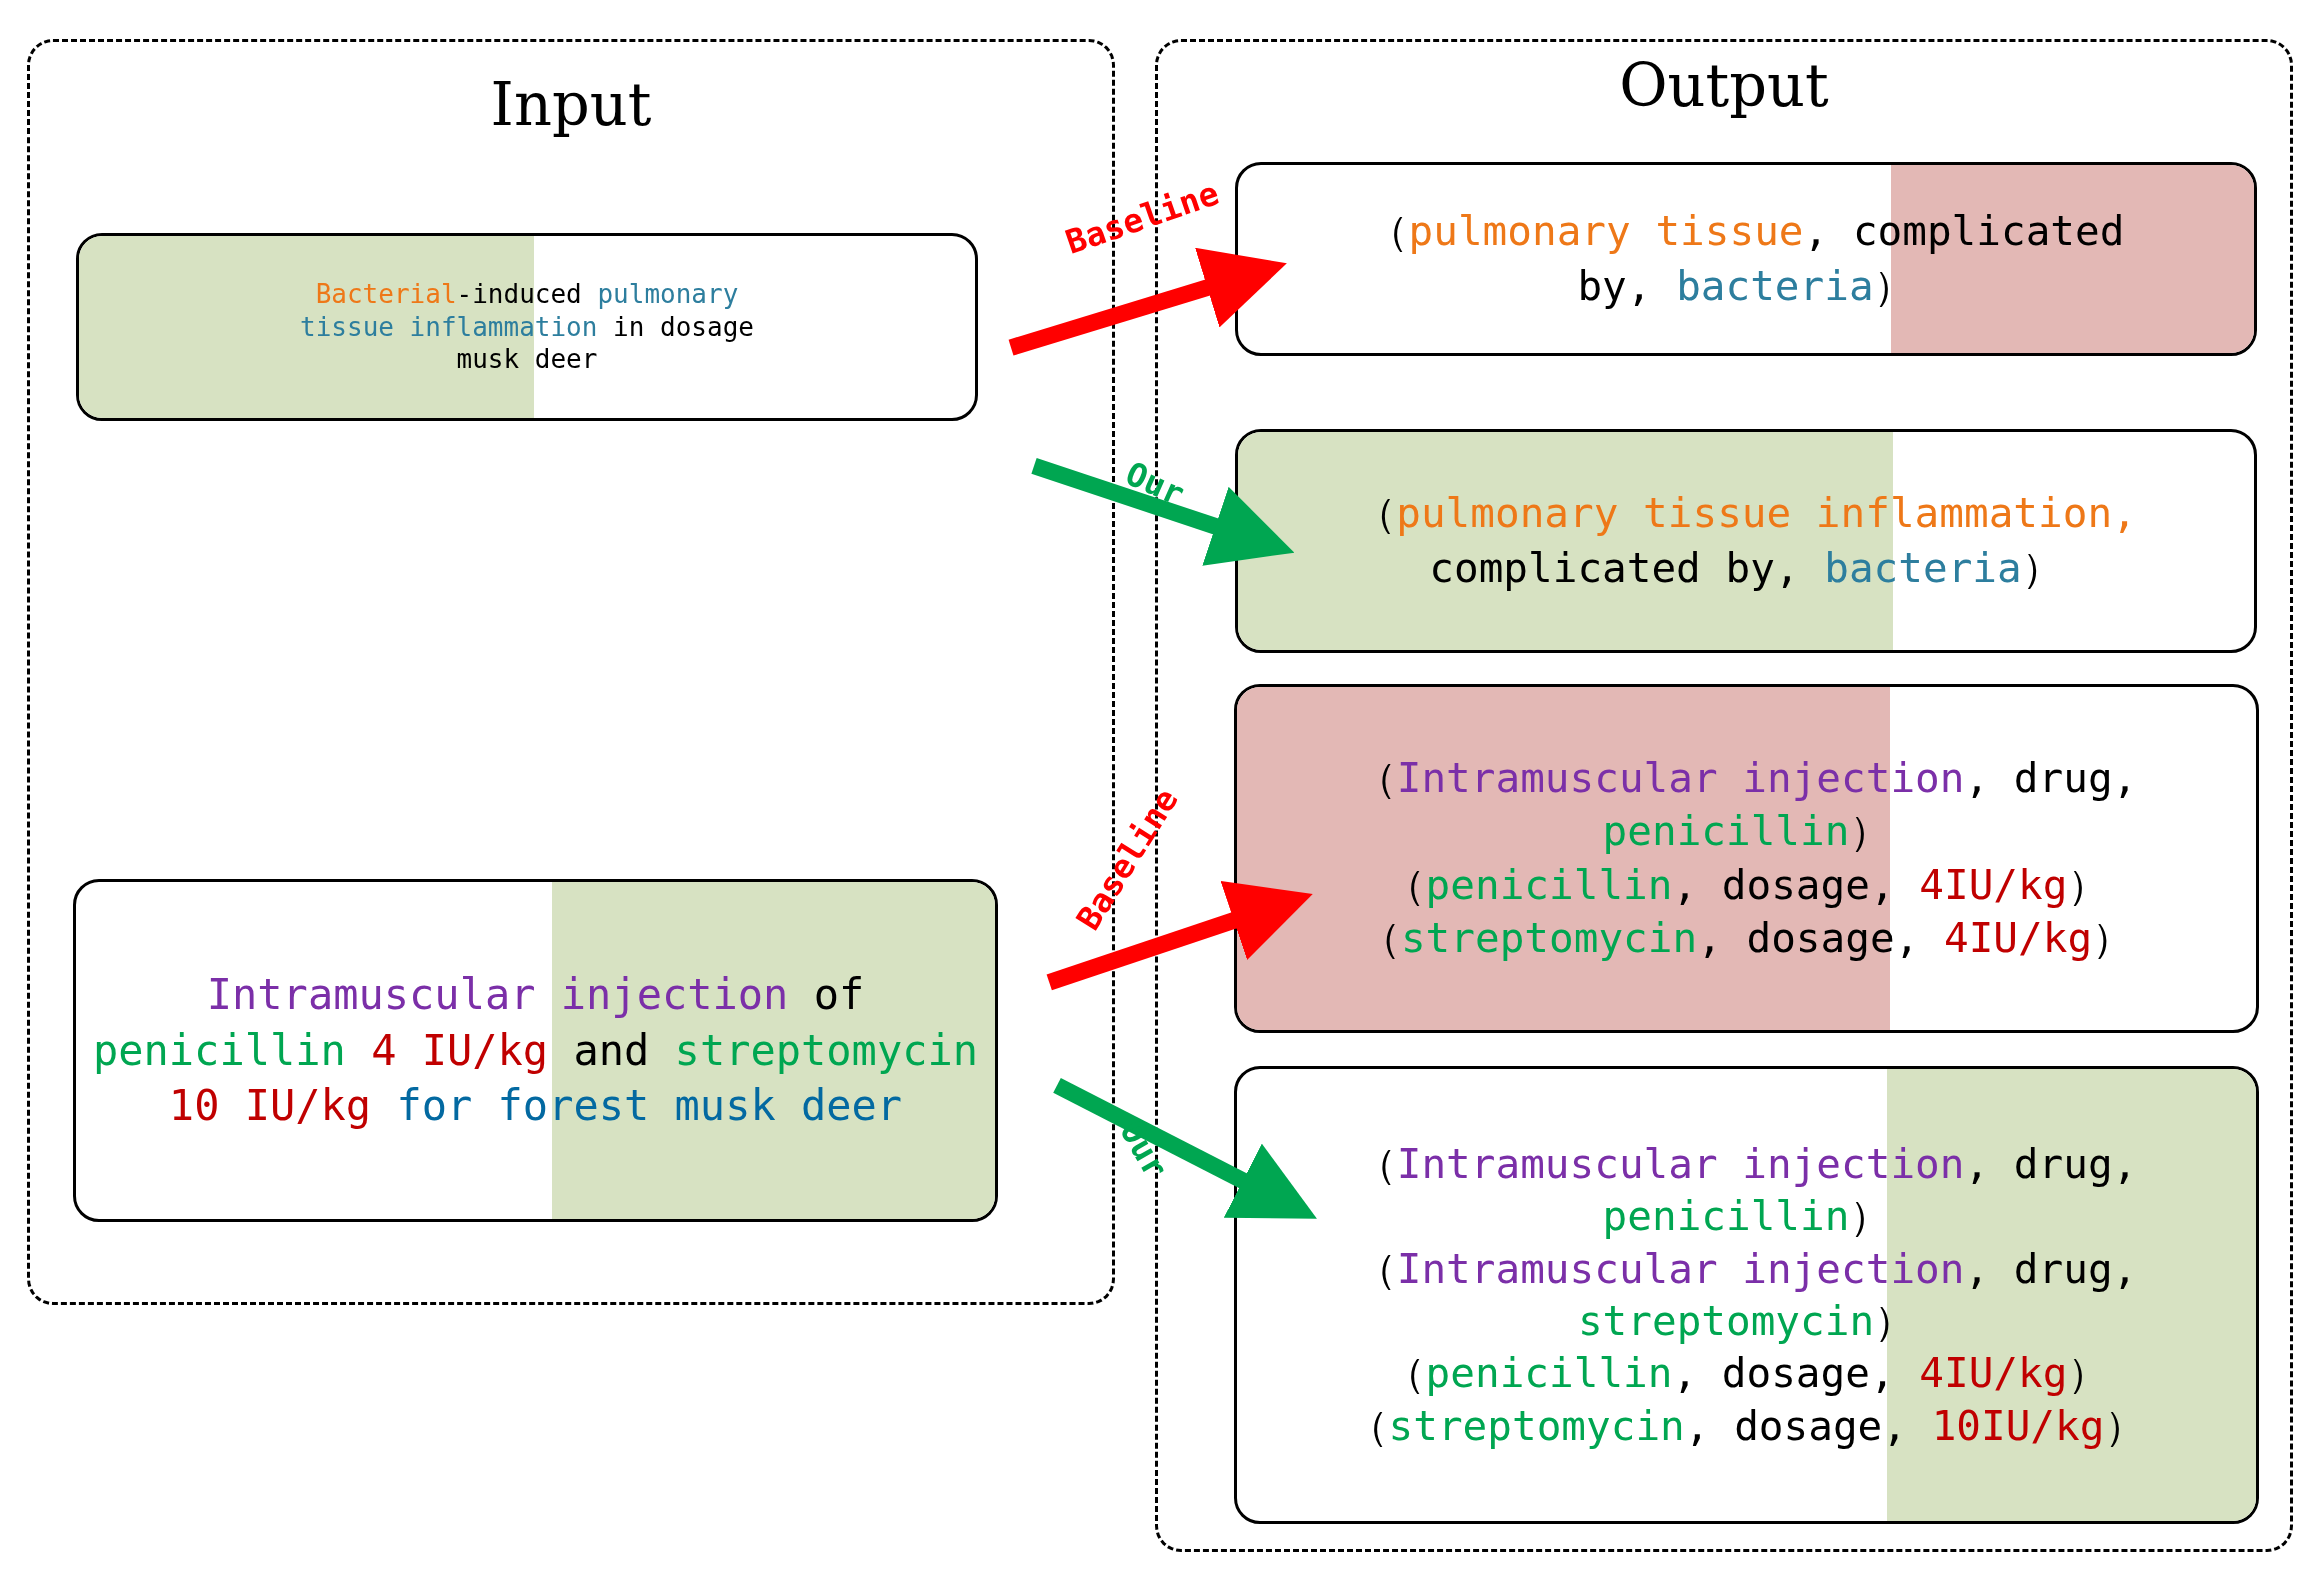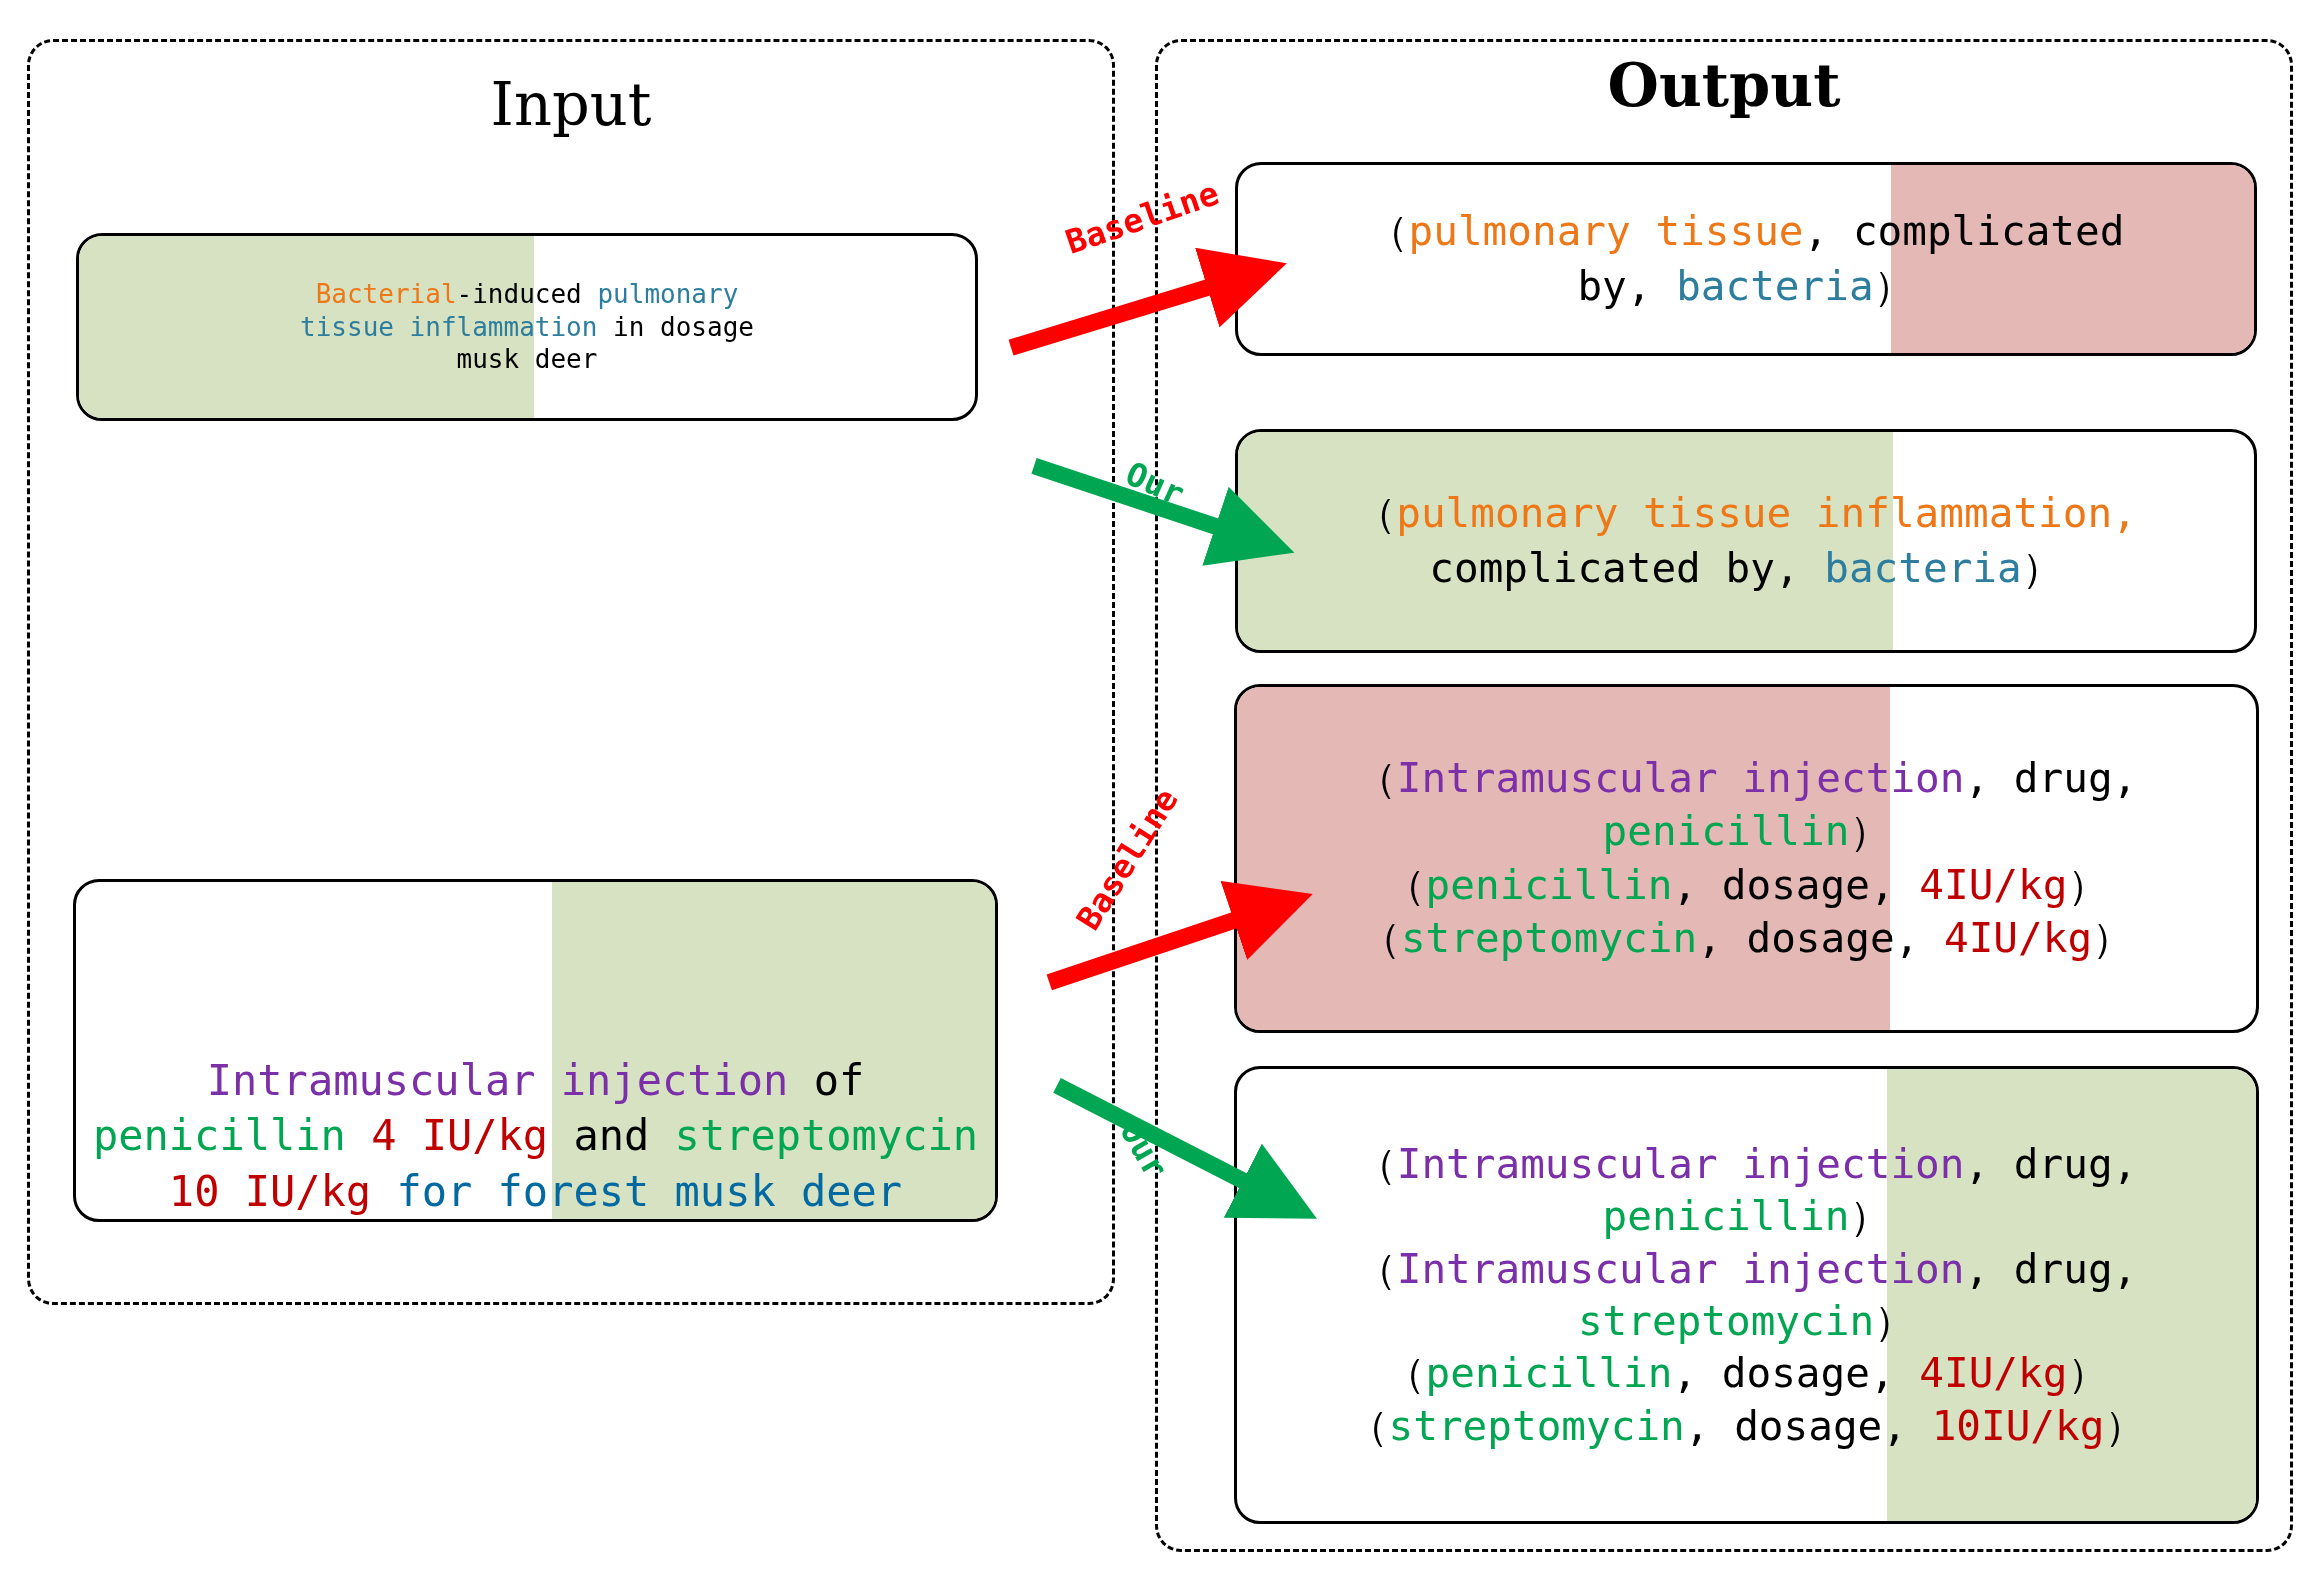--- a/index.html
+++ b/index.html
@@ -29,21 +29,21 @@
     position: absolute;
     left: 0;
     width: 100%;
     text-align: center;
     font-size: 59px;
     font-family: "DejaVu Serif", serif;
     color: #000000;
     line-height: 1;
   }
   #title-input  { top: 33px; }
-  #title-output { top: 13.6px; font-weight: bold; }
+  #title-output { top: 13.6px; }
 
   
   .card {
     position: absolute;
     border: 3.8px solid #000000;
     border-radius: 26px;
     box-sizing: border-box;
     overflow: hidden;
     background: #ffffff;
   }
@@ -71,21 +71,21 @@
   }
   .line { white-space: nowrap; }
 
   
   #card-in-1 { left: 76px; top: 233px;  width: 902px; height: 188px; }
   #card-in-1 .hl { left: 0; width: 455px; }
   #card-in-1 .body { font-size: 26px; line-height: 1.26; padding: 16px 20px; }
 
   #card-in-2 { left: 73px;  top: 879px; width: 925px; height: 343px; }
   #card-in-2 .hl { left: 476px; right: 0; }
-  #card-in-2 .body { font-size: 42px; line-height: 1.32; padding: 0 13.6px; justify-content: flex-end; }
+  #card-in-2 .body { font-size: 42px; line-height: 1.32; padding: 0 13.6px; }
 
   
   #card-out-1 { left: 1235px; top: 162px;  width: 1022px; height: 194px; }
   #card-out-1 .hl { left: 653px; right: 0; }
   #card-out-1 .body { font-size: 41px; line-height: 1.34; padding: 0 15px; }
 
   #card-out-2 { left: 1235px; top: 429px;  width: 1022px; height: 224px; }
   #card-out-2 .hl { left: 0; width: 655px; }
   #card-out-2 .body { font-size: 41px; line-height: 1.34; padding: 16px 15px; justify-content: center; }
 

